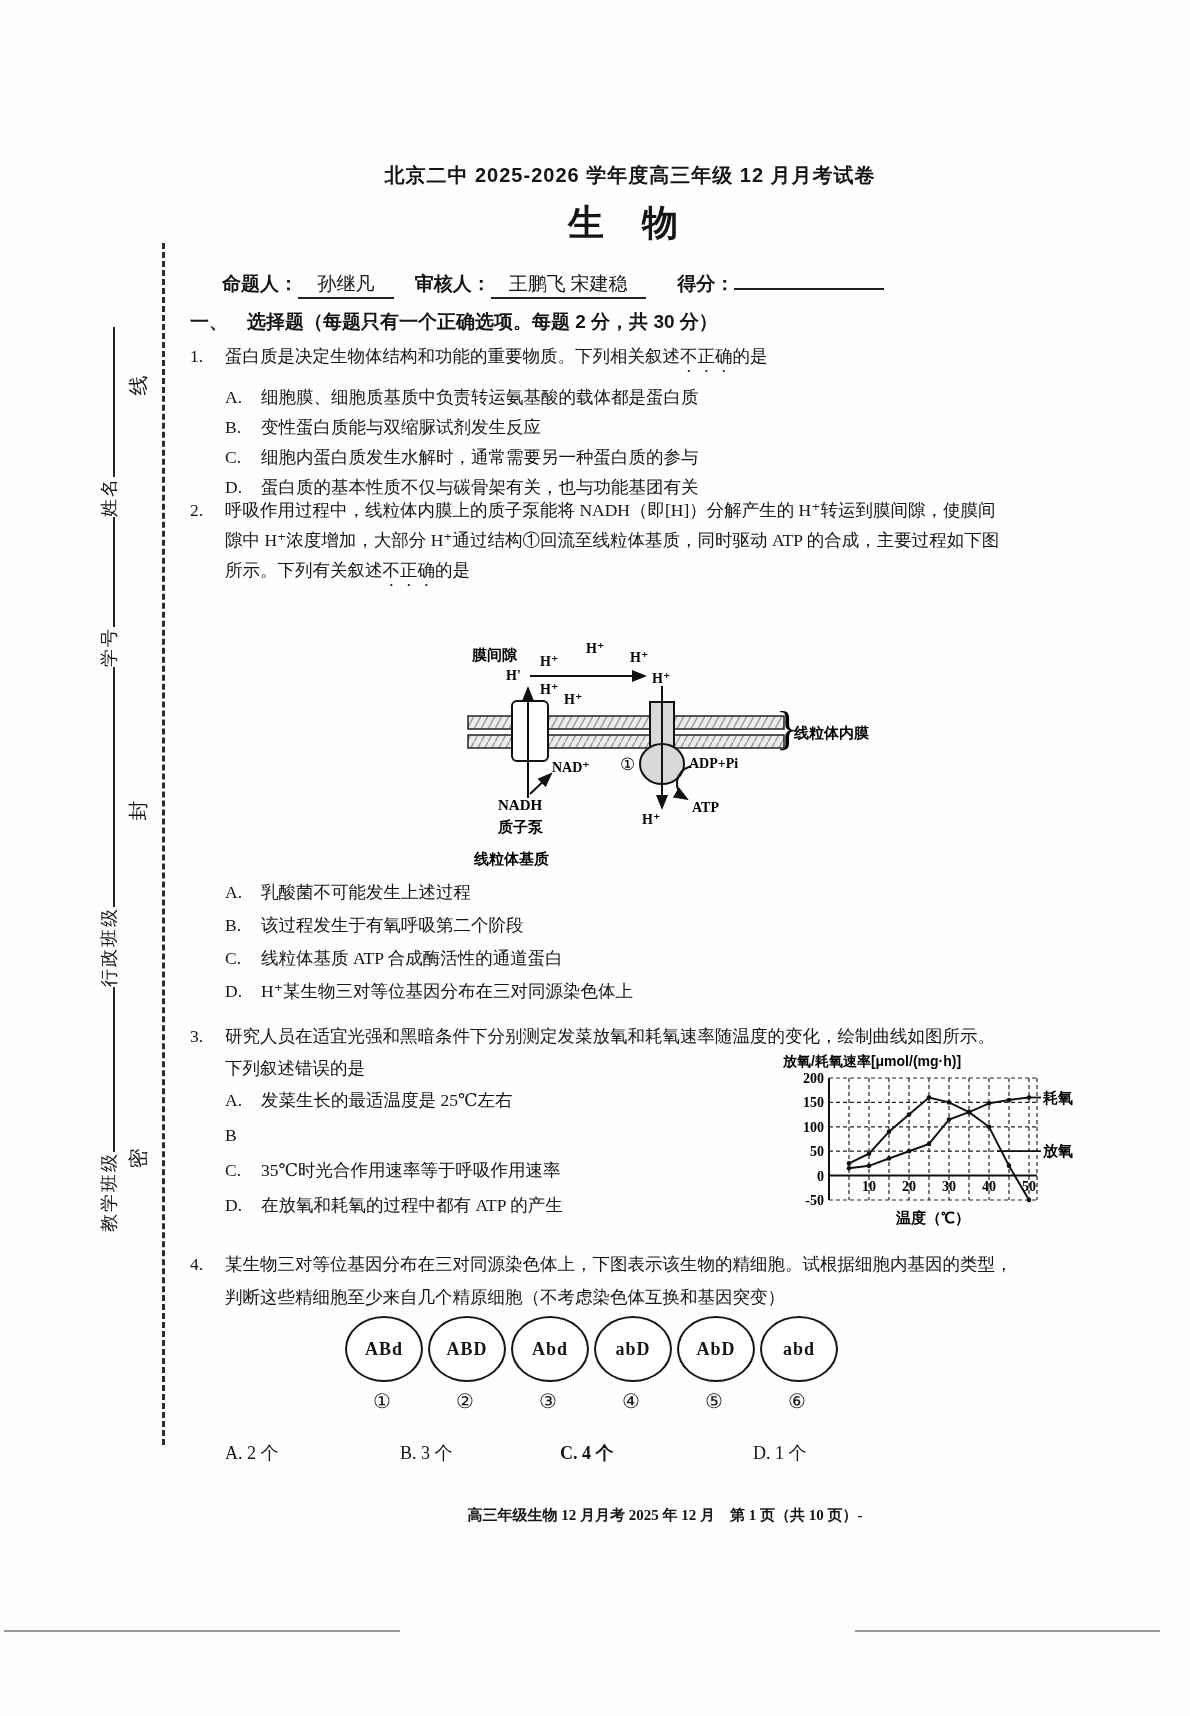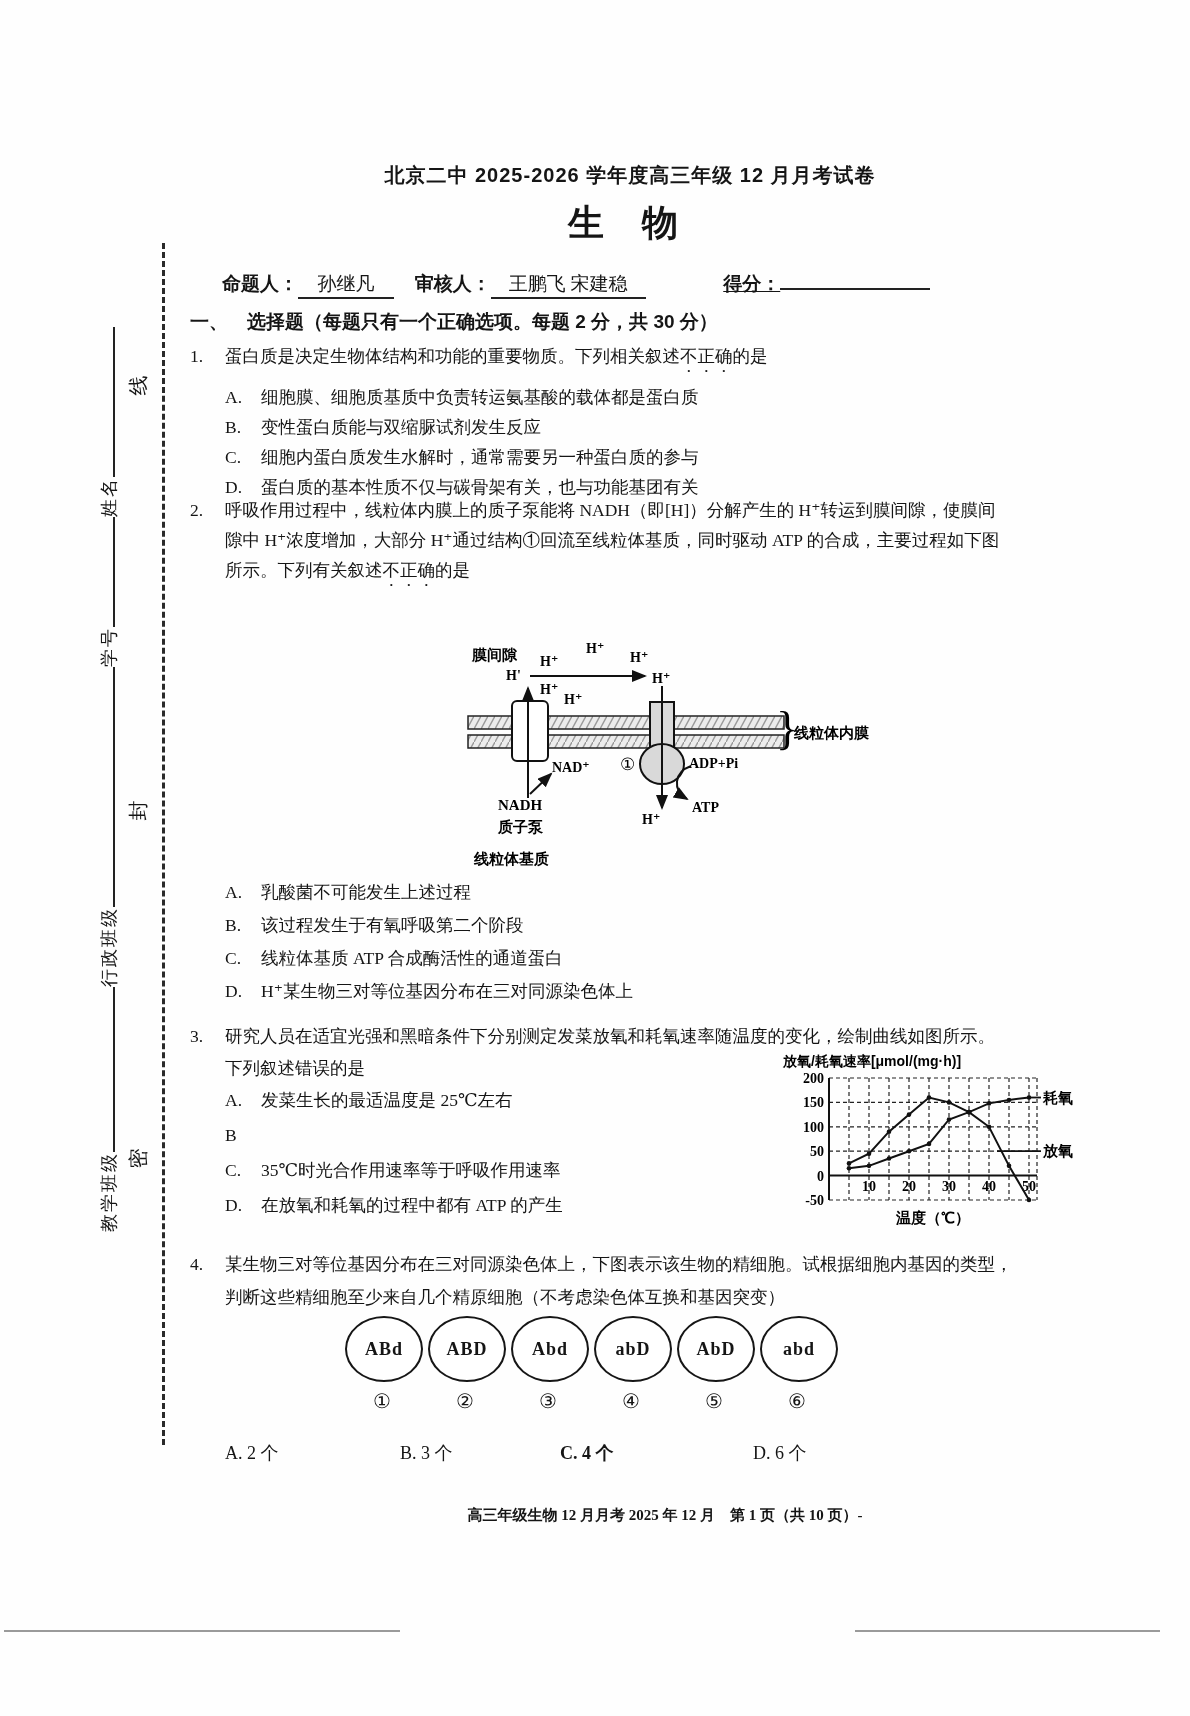--- a/index.html
+++ b/index.html
@@ -57,21 +57,21 @@
   <span class="abs seal-char" style="left:128px;top:372px;">线</span>
 
   <div class="abs center" style="left:190px;top:162px;width:880px;">
     <div class="title1 hei">北京二中 2025-2026 学年度高三年级 12 月月考试卷</div>
     <div class="subject hei">生  物</div>
   </div>
 
   <div class="abs info-row" style="left:222px;top:268px;">
     <span class="lbl hei">命题人：</span><span class="uline">孙继凡</span>
     <span class="lbl hei" style="margin-left:16px;">审核人：</span><span class="uline">王鹏飞 宋建稳</span>
-    <span class="lbl hei" style="margin-left:73px;text-decoration:underline;">得分：</span><span class="blank" style="width:150px;"></span>
+    <span class="lbl hei" style="margin-left:27px;">得分：</span><span class="blank" style="width:150px;"></span>
   </div>
 
   <div class="abs section-title hei" style="left:190px;top:309px;">一、　选择题（每题只有一个正确选项。每题 2 分，共 30 分）</div>
 
   <div class="abs" style="left:190px;top:341px;width:900px;">
     <div class="stem">
       <span class="qnum">1.</span><span>蛋白质是决定生物体结构和功能的重要物质。下列相关叙述</span><span class="emph">不正确</span><span>的是</span>
     </div>
     <div class="opts lh30" style="margin-left:35px;margin-top:6px;">
       <div class="opt">
@@ -283,21 +283,21 @@
     <div class="cellcol">
       <div class="ellipse">abd</div>
       <div class="cellnum">⑥</div>
     </div>
   </div>
 
   <div class="abs q4opts" style="left:190px;top:1441px;width:900px;height:30px;">
     <span class="o" style="left:35px;"><span>A.</span> <span>2 个</span></span>
     <span class="o" style="left:210px;"><span>B.</span> <span>3 个</span></span>
     <span class="o" style="left:370px;font-weight:bold;"><span>C.</span> <span>4 个</span></span>
-    <span class="o" style="left:563px;"><span>D.</span> <span>6 个</span></span>
+    <span class="o" style="left:563px;"><span>D.</span> <span>1 个</span></span>
   </div>
 
   <div class="abs center footer" style="left:190px;top:1506px;width:950px;">高三年级生物 12 月月考 2025 年 12 月　第 1 页（共 10 页）-</div>
 
   <div class="abs graybar" style="left:4px;top:1630px;width:396px;"></div>
   <div class="abs graybar" style="left:855px;top:1630px;width:305px;"></div>
 
 </div>
 
 </body></html>

